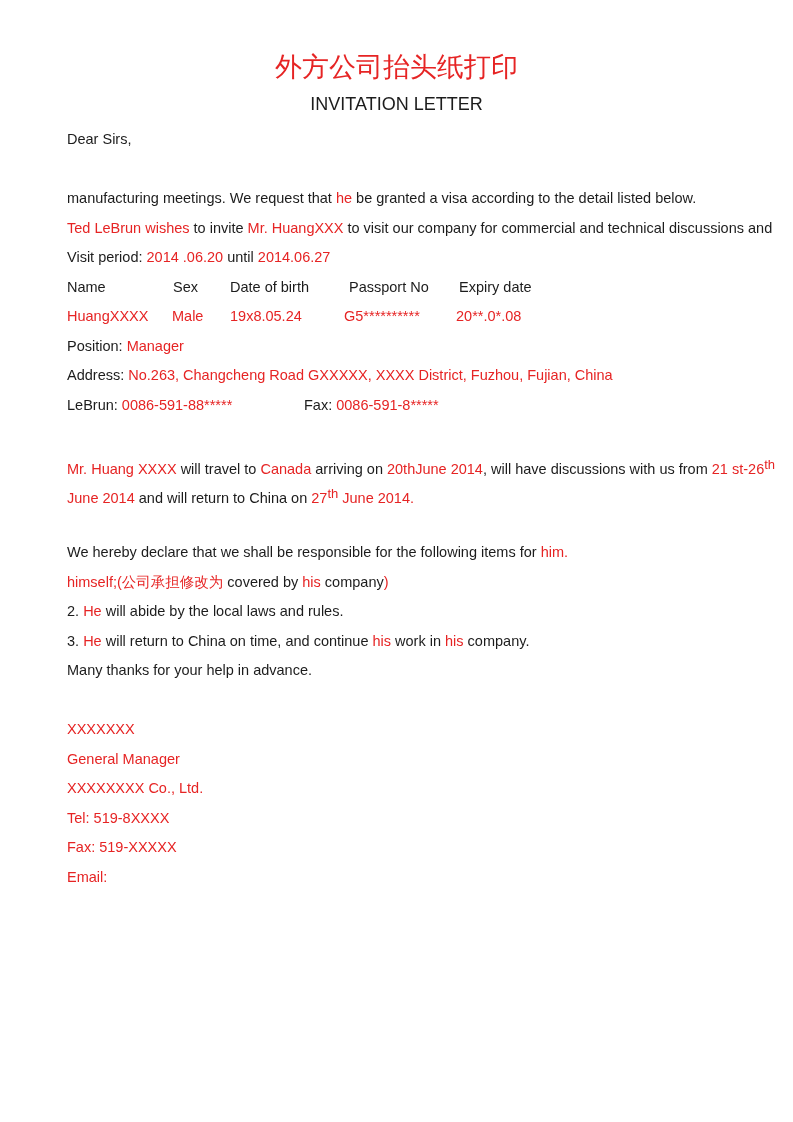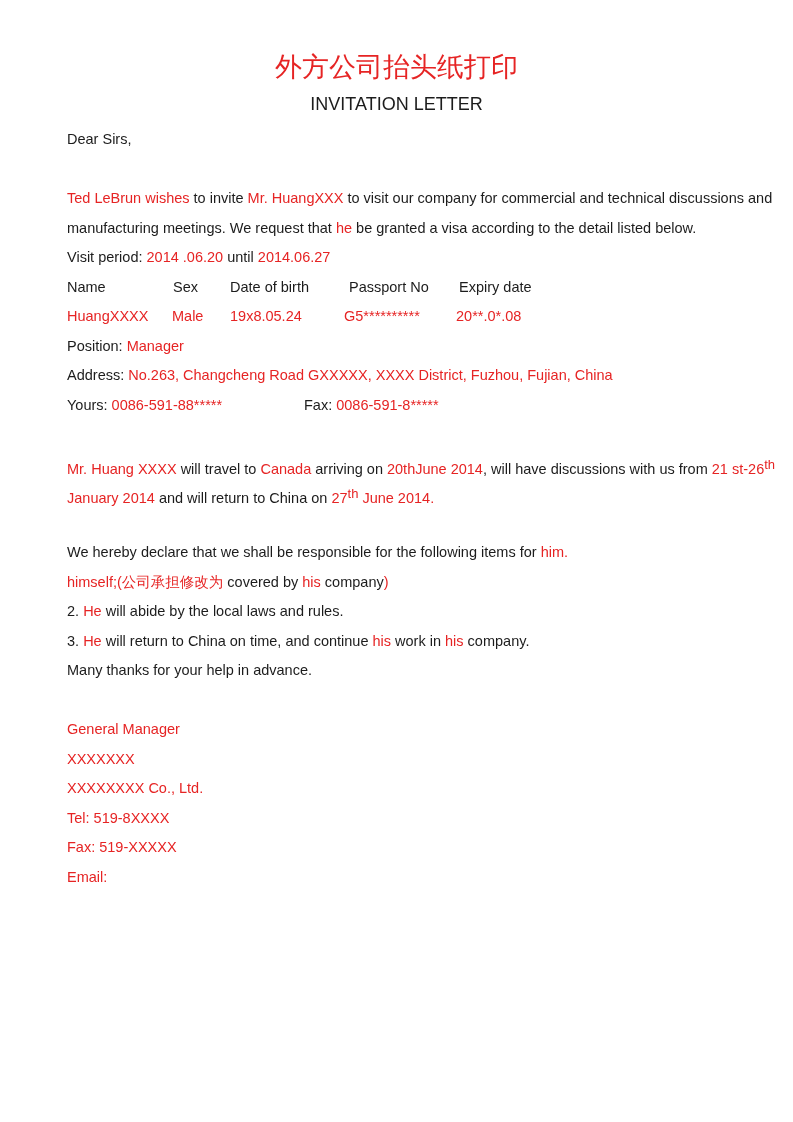--- a/index.html
+++ b/index.html
@@ -50,38 +50,38 @@
 </style>
 </head>
 <body>
 
 <div class="page">
   <div class="doc-title">外方公司抬头纸打印</div>
   <div class="doc-subtitle">INVITATION LETTER</div>
   <div class="letter-body">
       <div class="line"><span class="chunk"><span class="seg blk">Dear Sirs,</span></span></div>
       <div class="line"></div>
+      <div class="line"><span class="chunk"><span class="seg blk">manufacturing meetings. We request that </span><span class="seg red">he</span><span class="seg blk"> be granted a visa according to the detail listed below.</span></span></div>
       <div class="line"><span class="chunk"><span class="seg red">Ted LeBrun wishes</span><span class="seg blk"> to invite </span><span class="seg red">Mr. HuangXXX</span><span class="seg blk"> to visit our company for commercial and technical discussions and</span></span></div>
-      <div class="line"><span class="chunk"><span class="seg blk">manufacturing meetings. We request that </span><span class="seg red">he</span><span class="seg blk"> be granted a visa according to the detail listed below.</span></span></div>
       <div class="line"><span class="chunk"><span class="seg blk">Visit period: </span><span class="seg red">2014 .06.20</span><span class="seg blk"> until </span><span class="seg red">2014.06.27</span></span></div>
       <div class="line"><span class="chunk"><span class="seg blk">Name</span></span><span class="chunk abs" style="left: 106px;"><span class="seg blk">Sex</span></span><span class="chunk abs" style="left: 163px;"><span class="seg blk">Date of birth</span></span><span class="chunk abs" style="left: 282px;"><span class="seg blk">Passport No</span></span><span class="chunk abs" style="left: 392px;"><span class="seg blk">Expiry date</span></span></div>
       <div class="line"><span class="chunk"><span class="seg red">HuangXXXX</span></span><span class="chunk abs" style="left: 105px;"><span class="seg red">Male</span></span><span class="chunk abs" style="left: 163px;"><span class="seg red">19x8.05.24</span></span><span class="chunk abs" style="left: 277px;"><span class="seg red">G5**********</span></span><span class="chunk abs" style="left: 389px;"><span class="seg red">20**.0*.08</span></span></div>
       <div class="line"><span class="chunk"><span class="seg blk">Position: </span><span class="seg red">Manager</span></span></div>
       <div class="line"><span class="chunk"><span class="seg blk">Address: </span><span class="seg red">No.263, Changcheng Road GXXXXX, XXXX District, Fuzhou, Fujian, China</span></span></div>
-      <div class="line"><span class="chunk"><span class="seg blk">Yours: </span><span class="seg red">0086-591-88*****</span></span><span class="chunk abs" style="left: 237px;"><span class="seg blk">Fax: </span><span class="seg red">0086-591-8*****</span></span></div>
+      <div class="line"><span class="chunk"><span class="seg blk">LeBrun: </span><span class="seg red">0086-591-88*****</span></span><span class="chunk abs" style="left: 237px;"><span class="seg blk">Fax: </span><span class="seg red">0086-591-8*****</span></span></div>
       <div class="line"></div>
       <div class="line"><span class="chunk"><span class="seg red">Mr. Huang XXXX</span><span class="seg blk"> will travel to </span><span class="seg red">Canada</span><span class="seg blk"> arriving on </span><span class="seg red">20thJune 2014</span><span class="seg blk">, will have discussions with us from </span><span class="seg red">21 st-26</span><span class="seg red sup">th</span></span></div>
-      <div class="line"><span class="chunk"><span class="seg red">January 2014</span><span class="seg blk"> and will return to China on </span><span class="seg red">27</span><span class="seg red sup">th</span><span class="seg red"> June 2014.</span></span></div>
+      <div class="line"><span class="chunk"><span class="seg red">June 2014</span><span class="seg blk"> and will return to China on </span><span class="seg red">27</span><span class="seg red sup">th</span><span class="seg red"> June 2014.</span></span></div>
       <div class="line"></div>
       <div class="line"><span class="chunk"><span class="seg blk">We hereby declare that we shall be responsible for the following items for </span><span class="seg red">him.</span></span></div>
       <div class="line"><span class="chunk"><span class="seg red">himself;(公司承担修改为</span><span class="seg blk"> covered by </span><span class="seg red">his</span><span class="seg blk"> company</span><span class="seg red">)</span></span></div>
       <div class="line"><span class="chunk"><span class="seg blk">2. </span><span class="seg red">He</span><span class="seg blk"> will abide by the local laws and rules.</span></span></div>
       <div class="line"><span class="chunk"><span class="seg blk">3. </span><span class="seg red">He</span><span class="seg blk"> will return to China on time, and continue </span><span class="seg red">his</span><span class="seg blk"> work in </span><span class="seg red">his</span><span class="seg blk"> company.</span></span></div>
       <div class="line"><span class="chunk"><span class="seg blk">Many thanks for your help in advance.</span></span></div>
       <div class="line"></div>
+      <div class="line"><span class="chunk"><span class="seg red">XXXXXXX</span></span></div>
       <div class="line"><span class="chunk"><span class="seg red">General Manager</span></span></div>
-      <div class="line"><span class="chunk"><span class="seg red">XXXXXXX</span></span></div>
       <div class="line"><span class="chunk"><span class="seg red">XXXXXXXX Co., Ltd.</span></span></div>
       <div class="line"><span class="chunk"><span class="seg red">Tel: 519-8XXXX</span></span></div>
       <div class="line"><span class="chunk"><span class="seg red">Fax: 519-XXXXX</span></span></div>
       <div class="line"><span class="chunk"><span class="seg red">Email:</span></span></div>
     </div>
 </div>
 
 </body></html>

